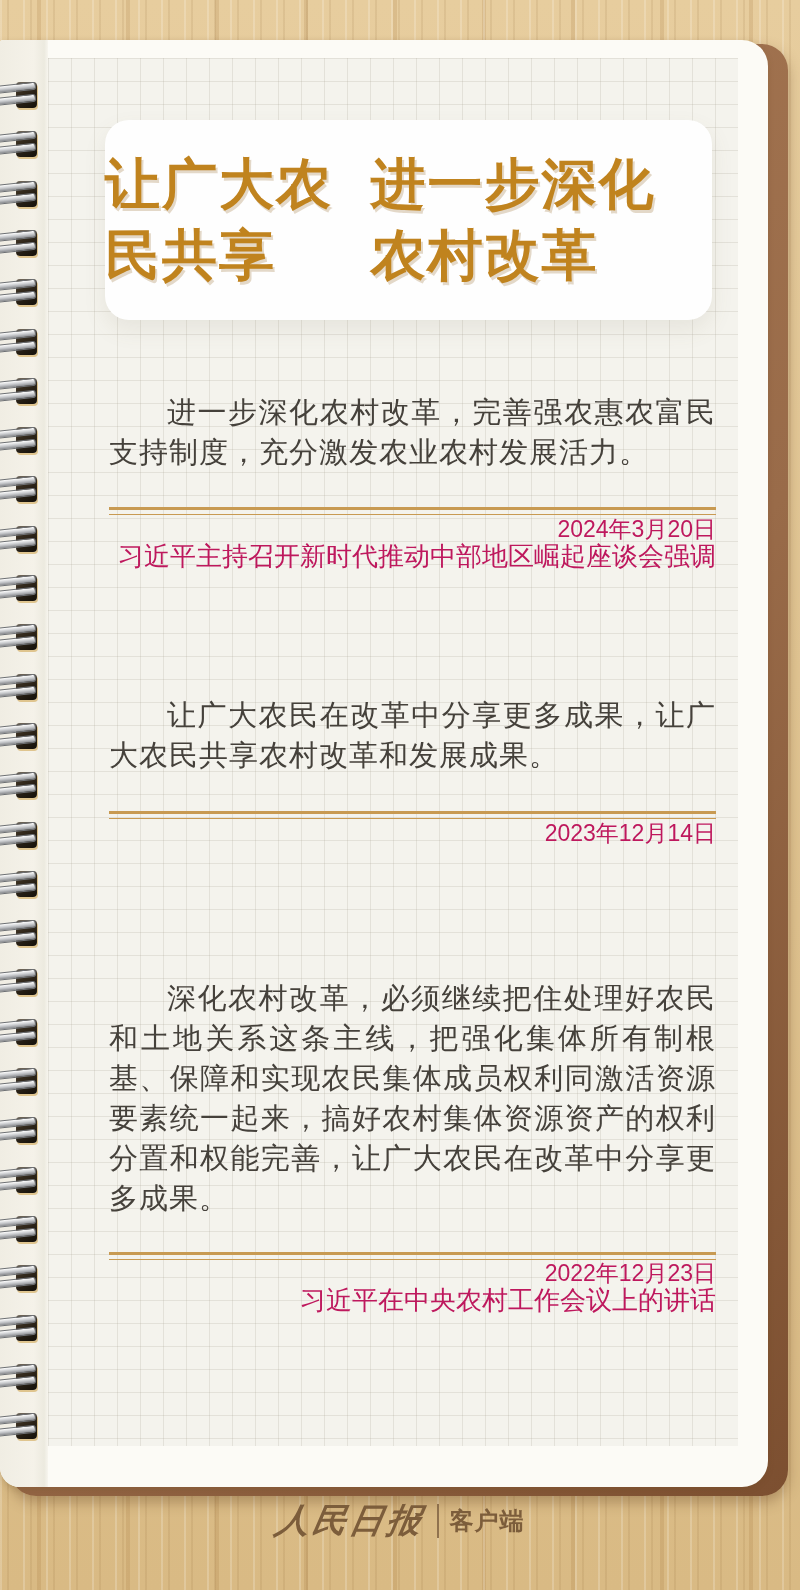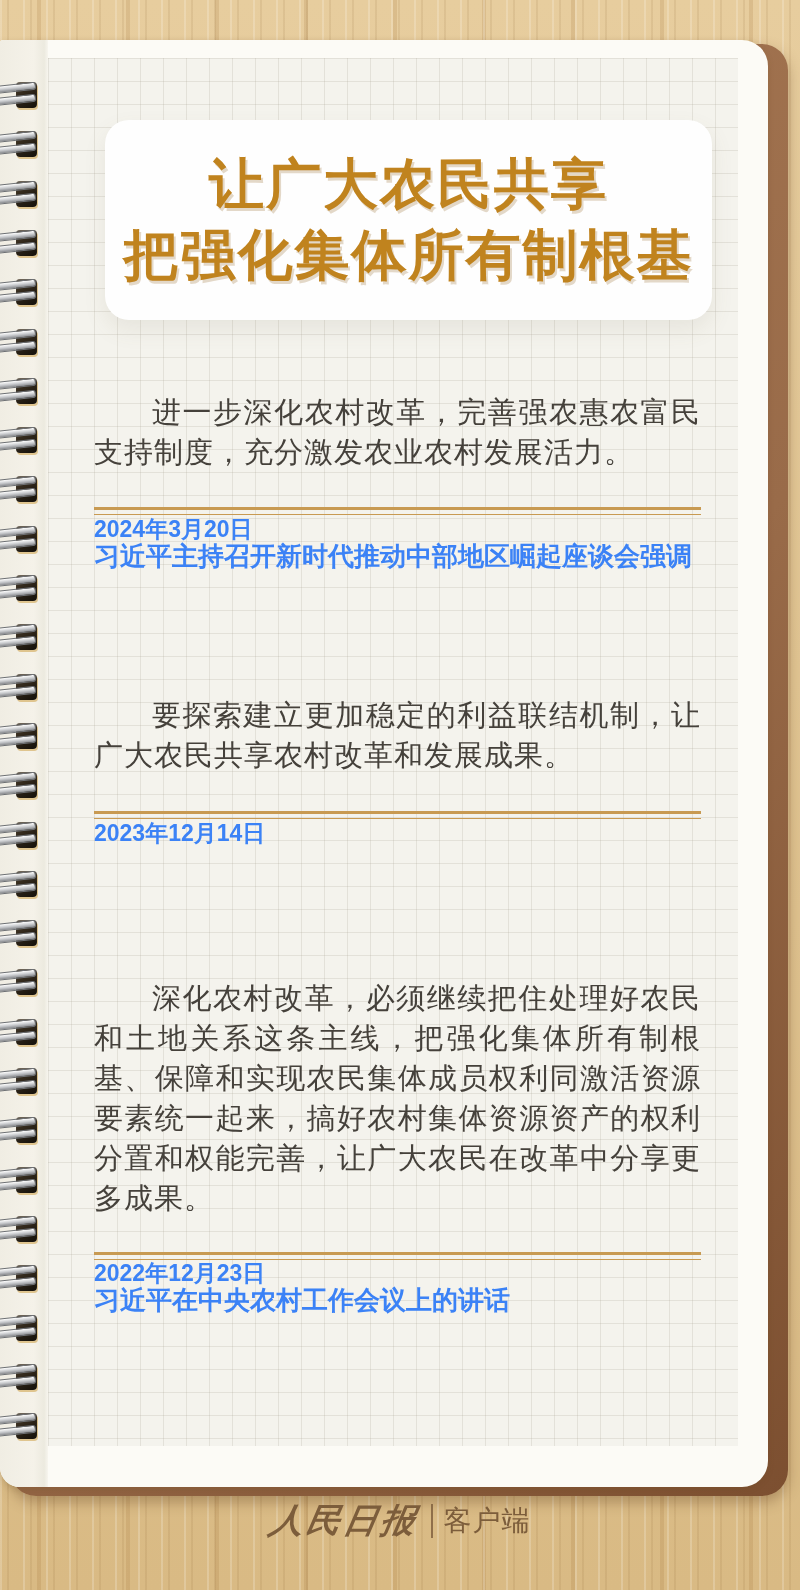--- a/index.html
+++ b/index.html
@@ -33,65 +33,65 @@
     background:linear-gradient(145deg,#4a3d2a 0%,#2a2217 55%,#141009 100%);
     box-shadow:1px 2px 0 rgba(205,160,70,0.55), inset 0 1px 1px rgba(255,255,255,0.25);}
   .spiral .wire{position:absolute;left:-8px;width:42px;height:6px;border-radius:3px;
     background:linear-gradient(180deg,#ffffff 0%,#c9cbce 50%,#85878b 100%);
     border:1px solid #6e7175;transform:rotate(-6deg);}
   .spiral .wire.w1{top:2px;}
   .spiral .wire.w2{top:14px;}
   
   .title-card{position:absolute;left:105px;top:80px;width:607px;height:200px;background:#fefefe;
     border-radius:24px;box-shadow:0 10px 22px rgba(120,110,80,0.10);
-    display:flex;flex-direction:column;align-items:center;justify-content:center;}
+    display:flex;align-items:center;justify-content:center;}
   .title-line{font-size:55px;line-height:71px;font-weight:900;letter-spacing:2px;
     color:#c0831e;text-shadow:2px 3px 0 rgba(130,80,10,0.22);font-family:"Liberation Sans",sans-serif;}
   
-  .col{position:absolute;left:94px;width:607px;}
+  .col{position:absolute;left:109px;width:607px;}
   .quote{font-family:"DejaVu Serif",serif;font-size:29px;line-height:40px;color:#45413b;
     letter-spacing:1px;text-align:justify;text-indent:2em;}
   .sep{border-top:3px solid #c89a52;border-bottom:1px solid #c89a52;height:4px;}
-  .meta{color:#3b82f6;font-weight:700;}
+  .meta{text-align:right;color:#be185d;font-weight:400;}
   .meta .date{font-size:23px;line-height:27px;}
   .meta .source{font-size:26px;line-height:27px;}
   .s1q{top:352px;} .s1sep{top:467px;} .s1meta{top:476px;}
   .s2q{top:655px;} .s2sep{top:771px;} .s2meta{top:780px;}
   .s3q{top:938px;font-family:Liberation Serif, serif;} .s3sep{top:1212px;} .s3meta{top:1220px;}
   
   .footer{position:absolute;left:0;top:1498px;width:800px;display:flex;align-items:center;justify-content:center;}
   .brand-script{font-family:"DejaVu Serif",serif;font-style:italic;font-size:34px;font-weight:700;
     letter-spacing:3px;color:#7c5d3b;transform:skewX(-10deg);}
   .brand-divider{width:2px;height:34px;background:#7c5d3b;opacity:0.8;margin:0 11px 0 13px;}
-  .brand-suffix{font-size:28px;font-weight:400;color:#7c5d3b;letter-spacing:1px;}
+  .brand-suffix{font-size:24px;font-weight:700;color:#7c5d3b;letter-spacing:1px;}
 </style>
 </head>
 <body>
 
 <div class="scene">
 
   <div class="cover"></div>
 
   <div class="page">
     <div class="spine-strip"></div>
     <div class="grid-area"></div>
 
     <div class="title-card">
       <div class="title-line">让广大农民共享</div>
-      <div class="title-line">把强化集体所有制根基</div>
+      <div class="title-line">进一步深化农村改革</div>
     </div>
 
     <div class="col quote s1q">进一步深化农村改革，完善强农惠农富民支持制度，充分激发农业农村发展活力。</div>
     <div class="col sep s1sep"></div>
     <div class="col meta s1meta">
       <div class="date">2024年3月20日</div>
       <div class="source">习近平主持召开新时代推动中部地区崛起座谈会强调</div>
     </div>
 
-    <div class="col quote s2q">要探索建立更加稳定的利益联结机制，让广大农民共享农村改革和发展成果。</div>
+    <div class="col quote s2q">让广大农民在改革中分享更多成果，让广大农民共享农村改革和发展成果。</div>
     <div class="col sep s2sep"></div>
     <div class="col meta s2meta">
       <div class="date">2023年12月14日</div>
     </div>
 
     <div class="col quote s3q">深化农村改革，必须继续把住处理好农民和土地关系这条主线，把强化集体所有制根基、保障和实现农民集体成员权利同激活资源要素统一起来，搞好农村集体资源资产的权利分置和权能完善，让广大农民在改革中分享更多成果。</div>
     <div class="col sep s3sep"></div>
     <div class="col meta s3meta">
       <div class="date">2022年12月23日</div>
       <div class="source">习近平在中央农村工作会议上的讲话</div>

